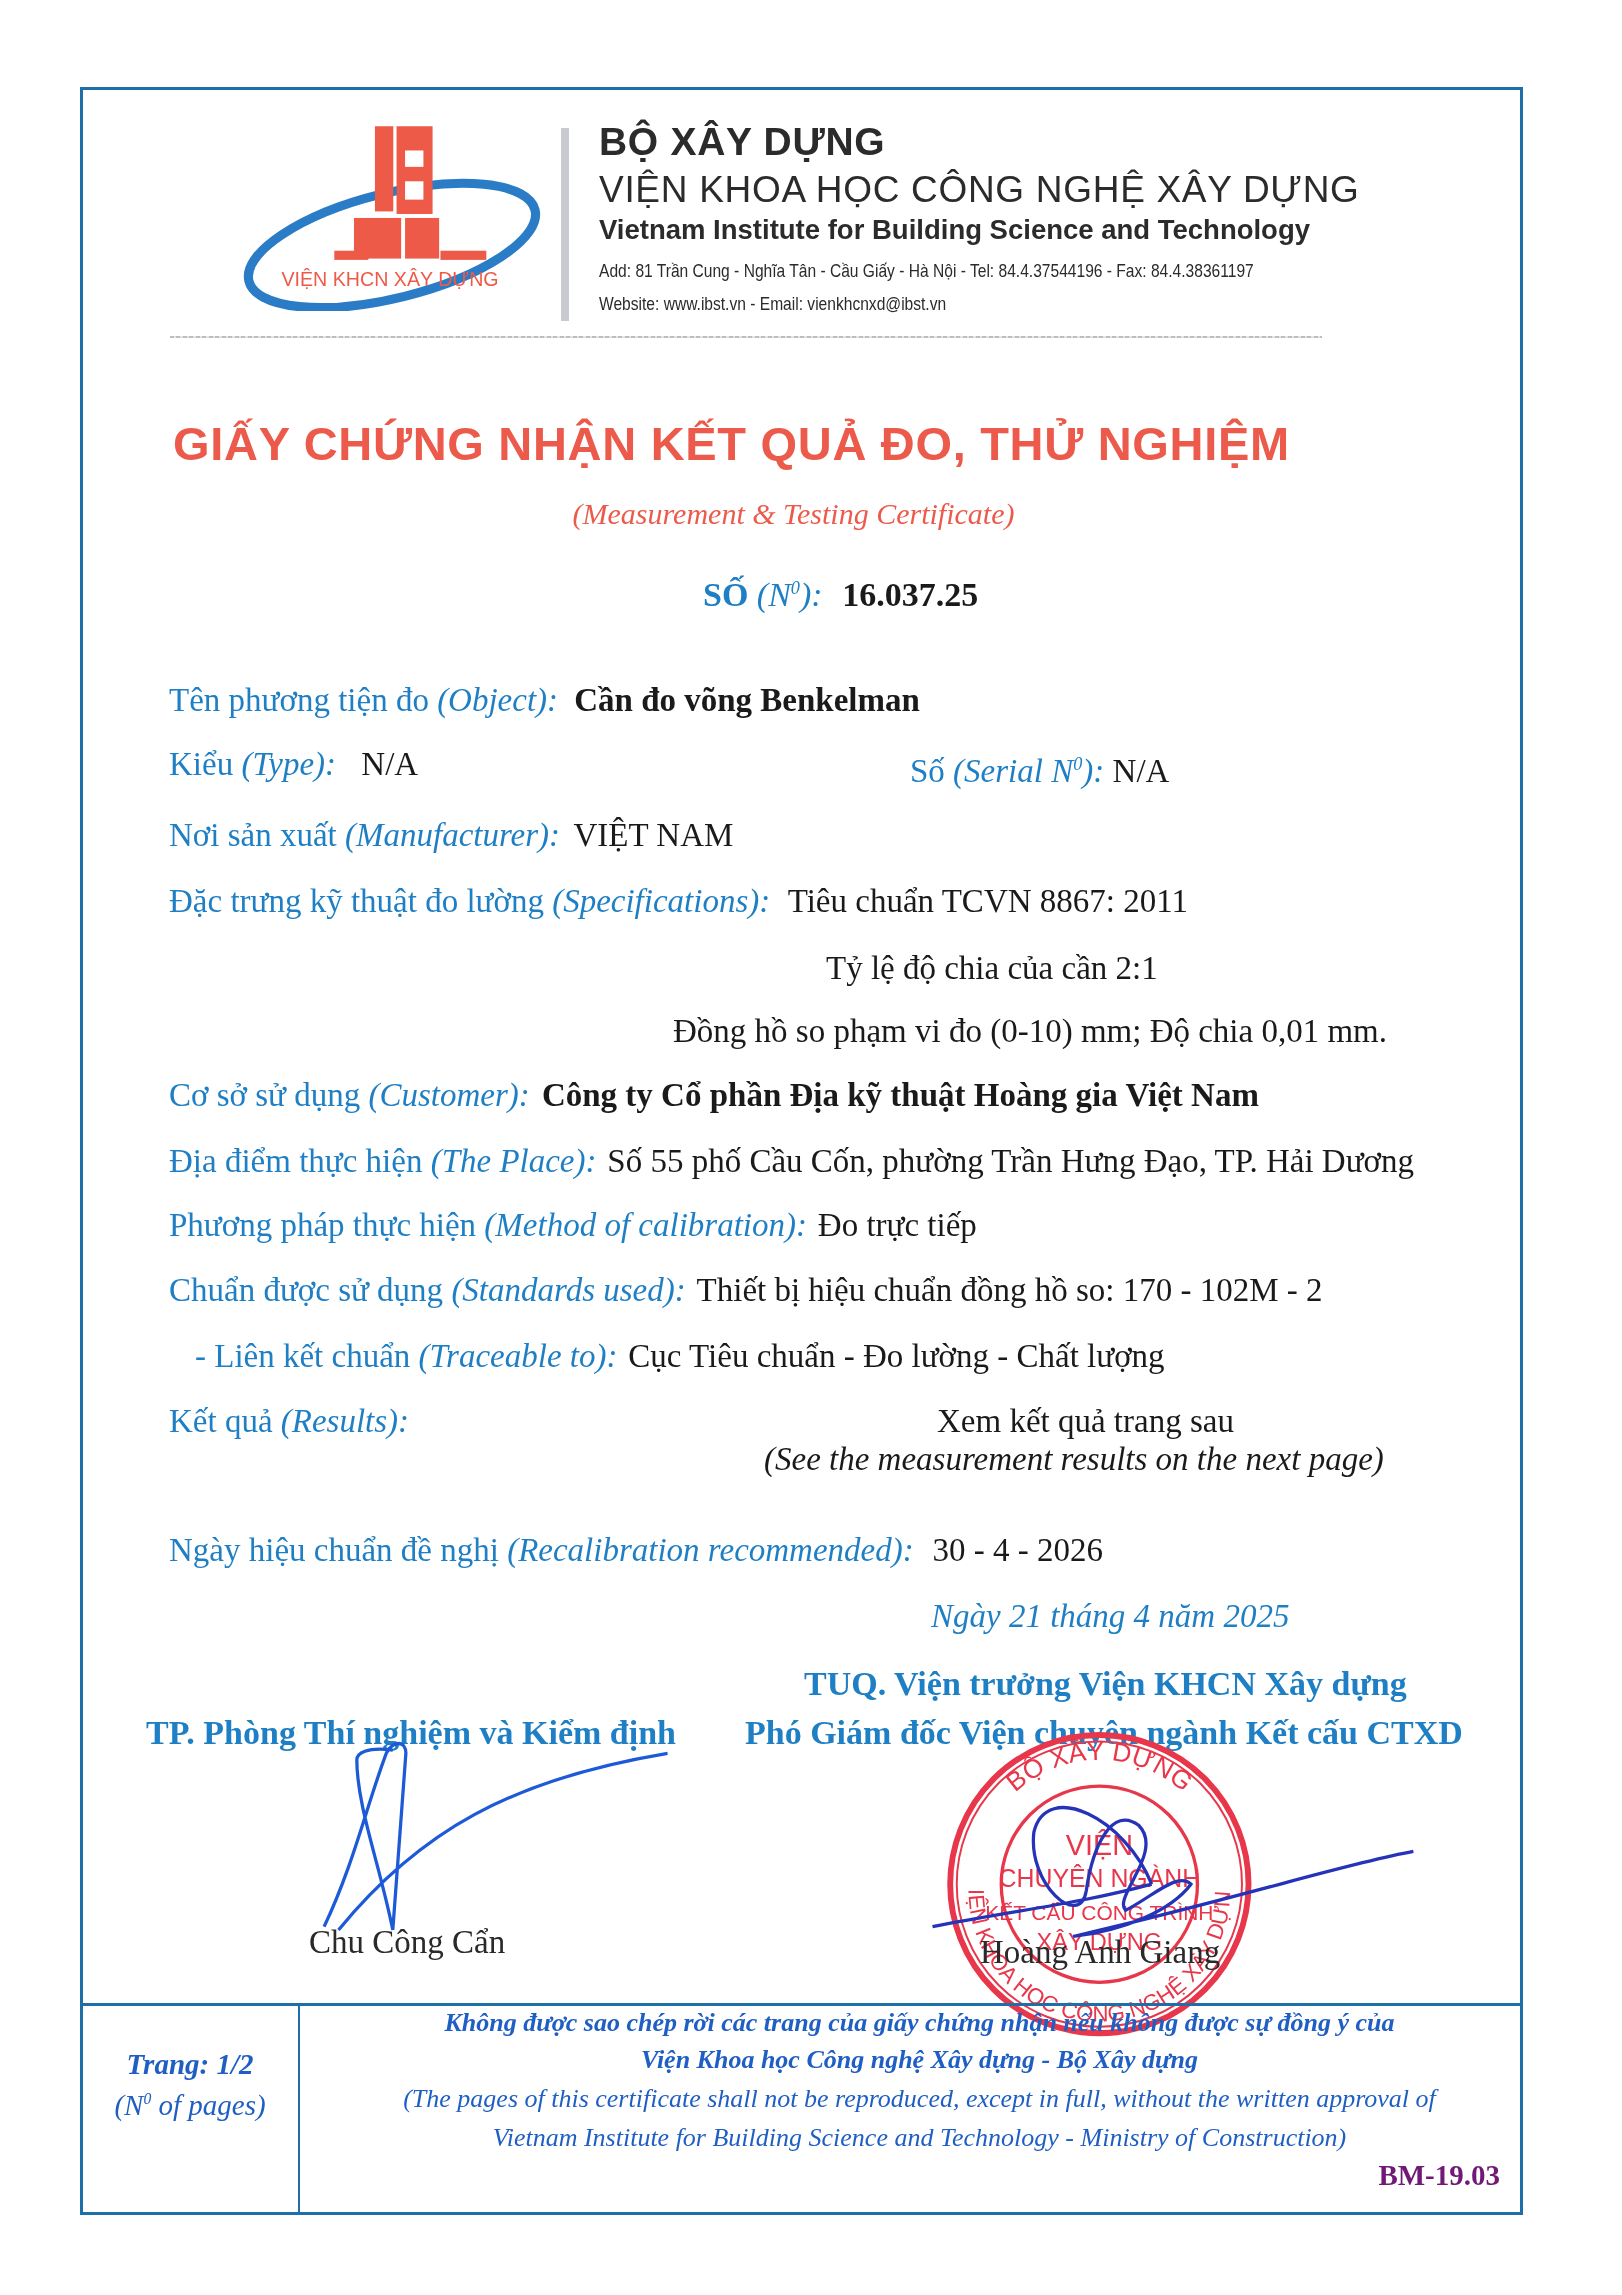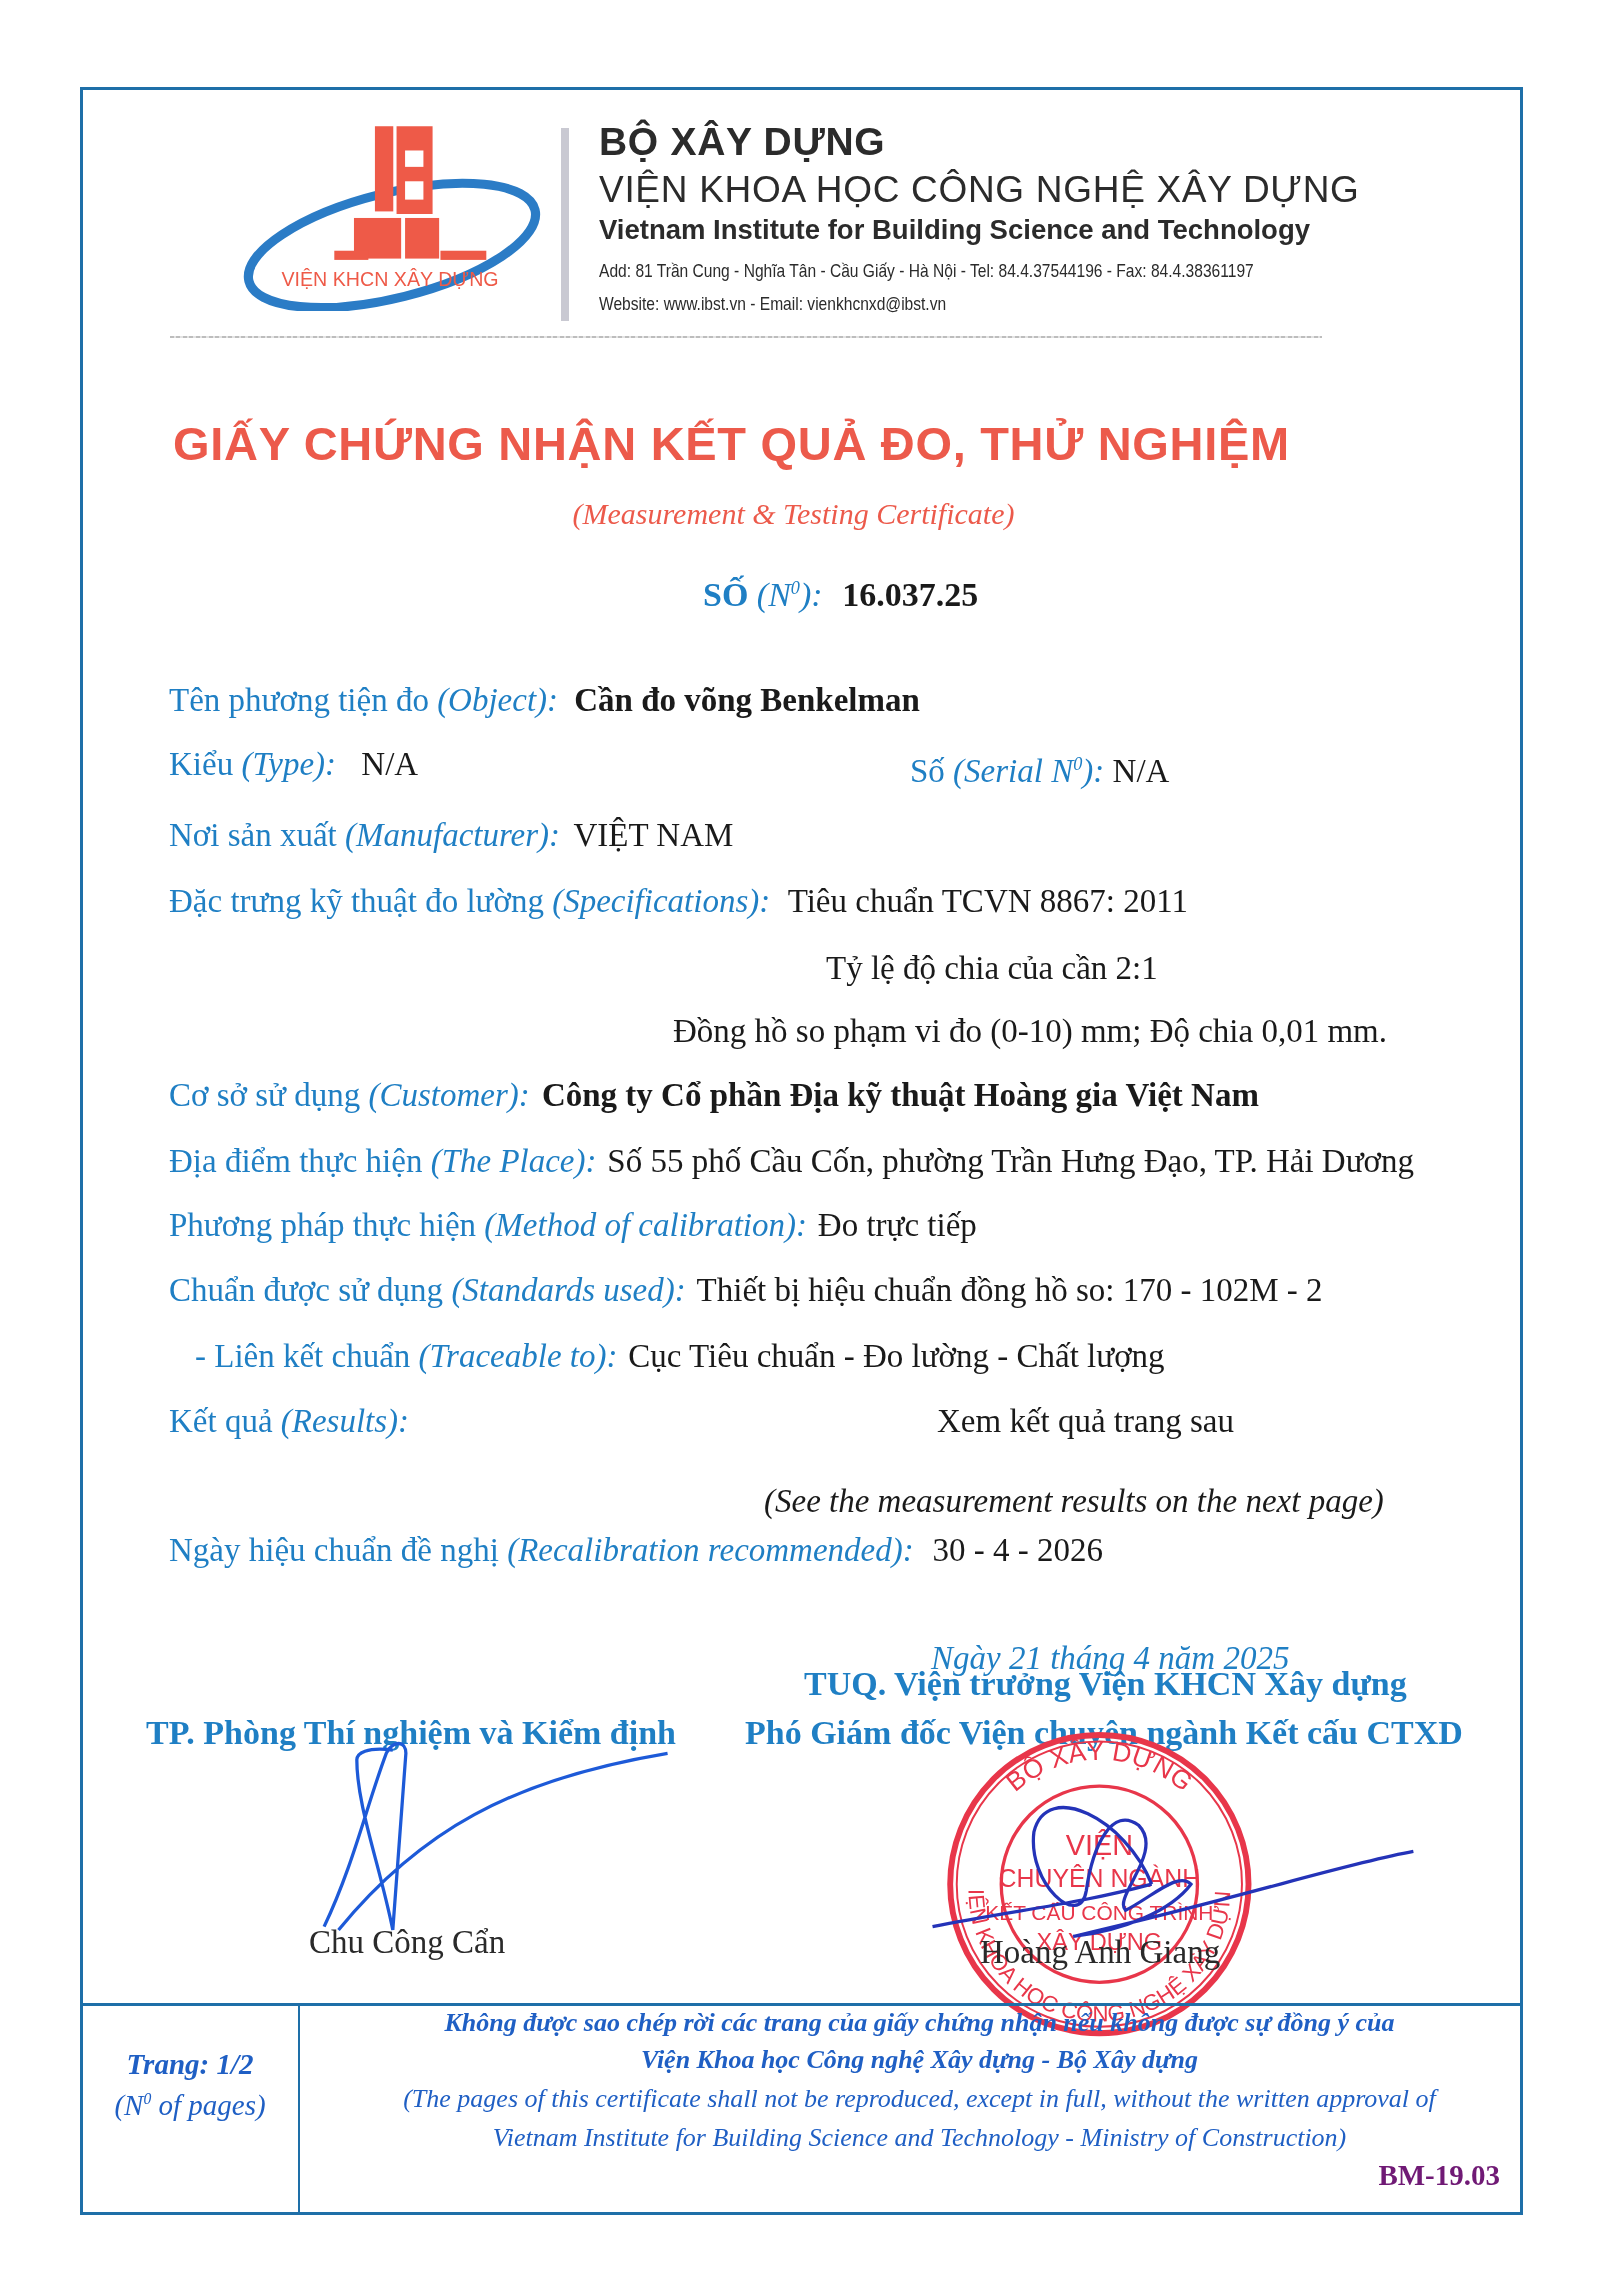--- a/index.html
+++ b/index.html
@@ -3,21 +3,21 @@
 <meta charset="utf-8">
 <style>
   html, body { margin:0; padding:0; }
   body { width:1623px; height:2295px; background:#ffffff; position:relative; overflow:hidden;
          font-family:"Liberation Serif","DejaVu Serif",serif; }
   .frame { position:absolute; left:80px; top:87px; width:1443px; height:2128px;
            border:3.3px solid #1e6fa8; box-sizing:border-box; }
   .abs { position:absolute; white-space:nowrap; }
   .lbl { color:#1f7fc4; }
   .val { color:#1a1a1a; }
-  .it { font-style:italic;margin-top:42px; }
+  .it { font-style:italic; }
   .row { position:absolute; left:169px; font-size:33px; line-height:39px; white-space:nowrap; }
 
   
   .logo { position:absolute; left:236px; top:121px; width:308px; height:190px; }
   .vsep { position:absolute; left:561px; top:128px; width:7.9px; height:193px; background:#c9c9d2; }
   .hdr1 { left:599px; top:120px; font-family:"Liberation Sans","DejaVu Sans",sans-serif; font-weight:bold;
           font-size:39px; color:#2b2b2b; letter-spacing:0.7px; }
   .hdr2 { left:599px; top:169px; font-family:"Liberation Sans","DejaVu Sans",sans-serif;
           font-size:37px; color:#2b2b2b; letter-spacing:0.7px; }
   .hdr3 { left:599px; top:214px; font-family:"Liberation Sans","DejaVu Sans",sans-serif; font-weight:bold;

